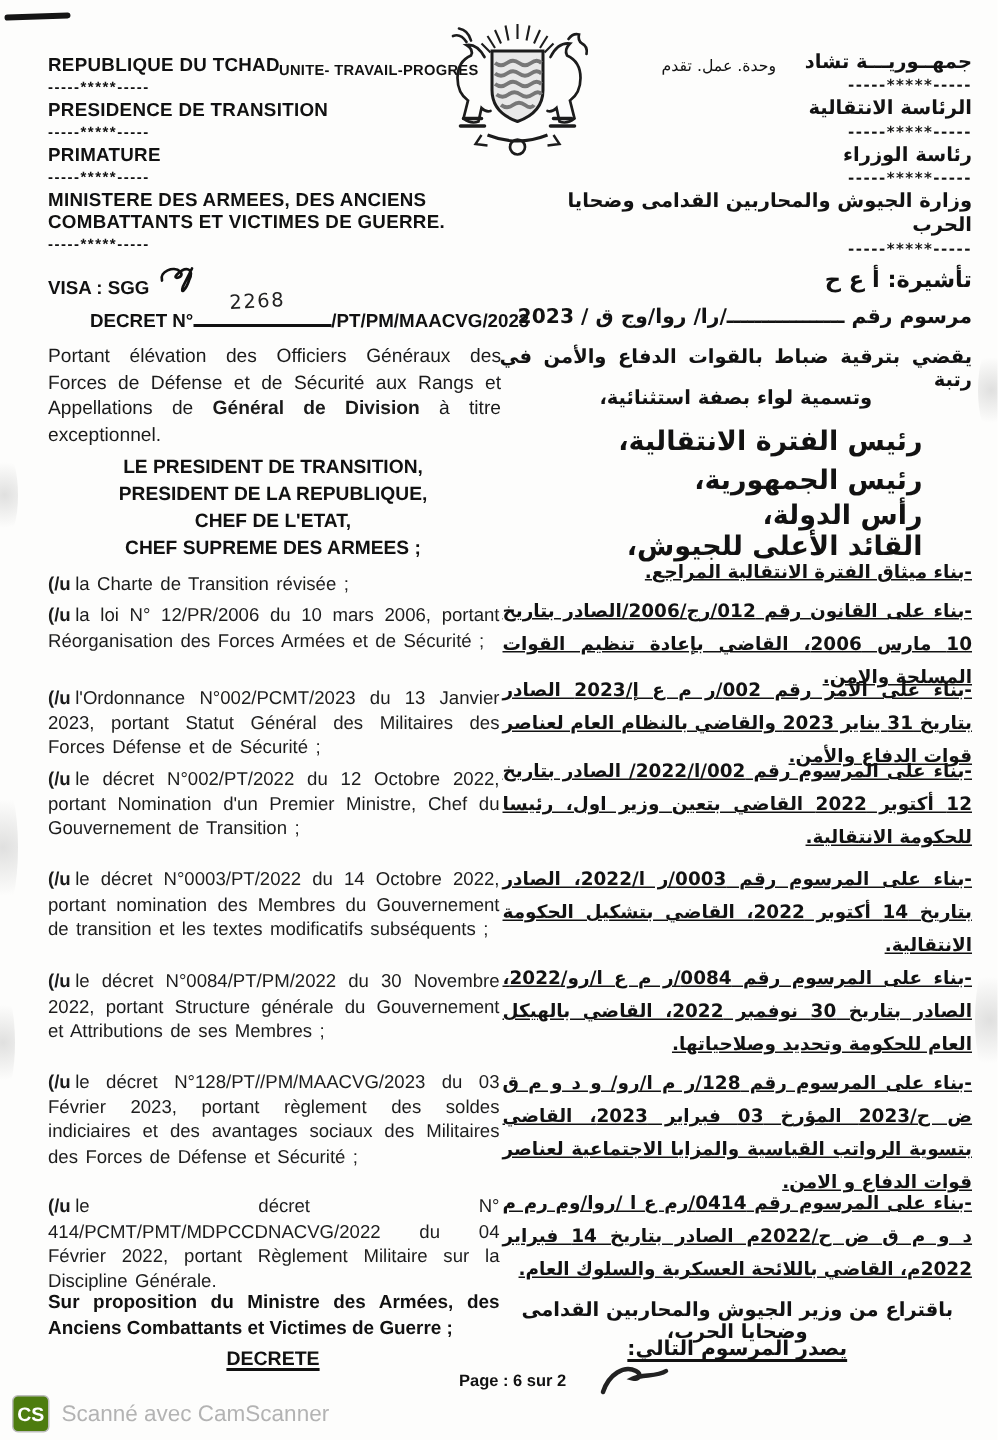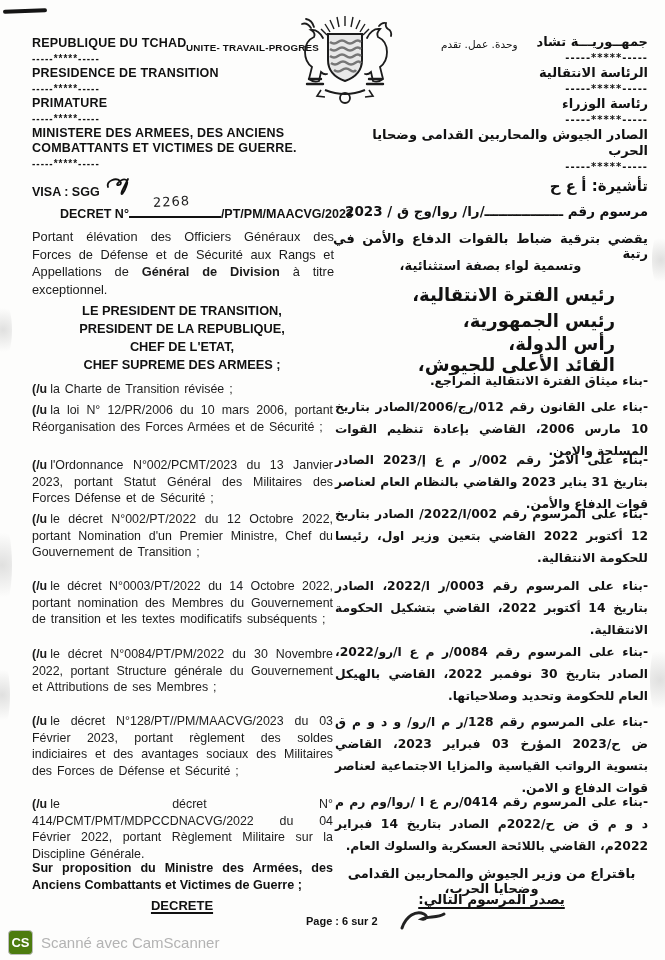--- a/index.html
+++ b/index.html
@@ -44,21 +44,21 @@
   .hdr-right { position:absolute; right:17px; top:34px; width:320px; text-align:right; }
   .ar-h { font-weight:bold; font-size:13px; line-height:16px;padding-left:15px; }
   .ar-sep { font-weight:bold; font-size:10px; letter-spacing:1px; line-height:15px; direction:ltr; }
   .ar-visa { font-weight:bold; font-size:15px; margin-top:3px; }
 
   .ar-decret-line { position:absolute; right:17px; top:203px; width:320px; text-align:right; font-weight:bold; font-size:13.5px; white-space:nowrap; }
   .ar-subj1 { position:absolute; right:17px; top:231px; width:315px; text-align:justify; text-align-last:justify; font-weight:bold; font-size:13px; }
   .ar-subj2 { position:absolute; right:17px; top:258px; width:315px; text-align:center; font-weight:bold; font-size:13px; }
   .ar-title { position:absolute; right:50px; width:280px; text-align:right; font-weight:bold; font-size:18px; }
 
-  .ar-clause { position:absolute; right:17px; width:313px; font-weight:bold; font-size:12.3px; line-height:22px; text-align:justify; text-align-last:right; }
+  .ar-clause { position:absolute; right:17px; width:313px; font-weight:bold; font-size:12.3px; line-height:22px; text-align:justify; text-align-last:right;text-decoration:underline; }
 
   .proposal-ar { position:absolute; right:17px; top:866px; width:313px; font-weight:bold; font-size:13px; text-align:center; }
   .decrete-ar { position:absolute; right:17px; top:891px; width:313px; font-weight:bold; font-size:13.5px; text-align:center; }
   .decrete-ar span { text-decoration:underline; text-decoration-thickness:2px; text-underline-offset:3px;text-align:center; }
 
   .page-num { position:absolute; left:306px; top:915px; font-weight:bold; font-size:11px; color:#111; }
   .bottom-squiggle { position:absolute; left:398px; top:906px; }
 
   
   .scanner { position:absolute; left:8px; top:930px; display:flex; align-items:center; gap:8px; }
@@ -139,21 +139,21 @@
     </svg>
   </div>
 
   <div class="hdr-right ar">
     <div class="ar-h">جمهــوريـــة تشاد</div>
     <div class="ar-sep">-----*****-----</div>
     <div class="ar-h">الرئاسة الانتقالية</div>
     <div class="ar-sep">-----*****-----</div>
     <div class="ar-h">رئاسة الوزراء</div>
     <div class="ar-sep">-----*****-----</div>
-    <div class="ar-h">الصادر الجيوش والمحاربين القدامى وضحايا الحرب</div>
+    <div class="ar-h">وزارة الجيوش والمحاربين القدامى وضحايا الحرب</div>
     <div class="ar-sep">-----*****-----</div>
     <div class="ar-visa">تأشيرة: أ ع ح</div>
   </div>
 
   <div class="decret-line">
     <span>DECRET N°</span><span class="blank-underline"><span class="hand-number">2268</span></span><span>/PT/PM/MAACVG/2023</span>
   </div>
   <div class="ar-decret-line ar">مرسوم رقم ـــــــــــــــــ/را/ روا/وج ق / 2023</div>
 
   <div class="subject-fr">

